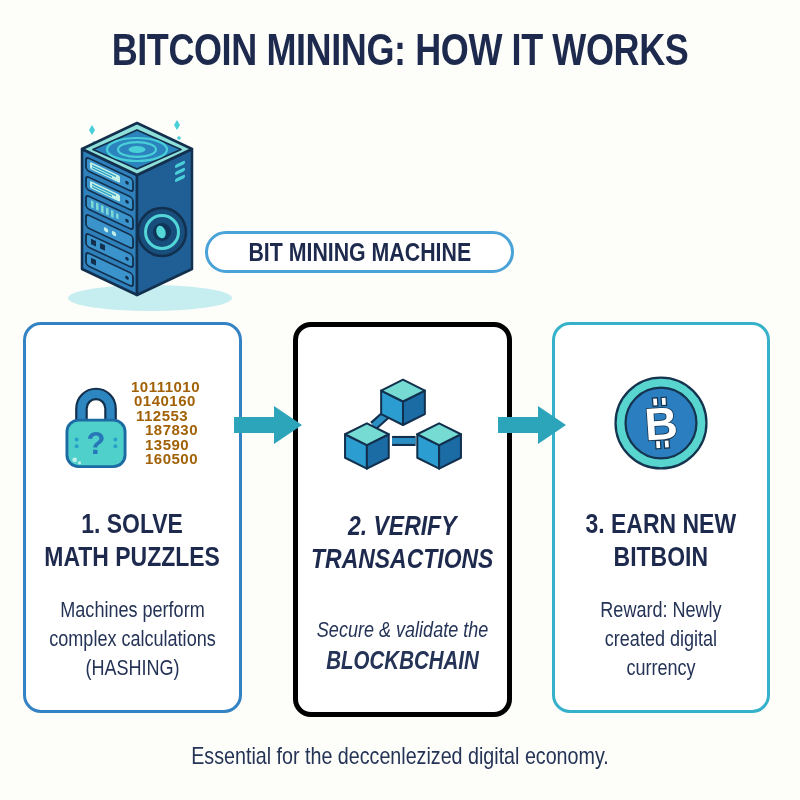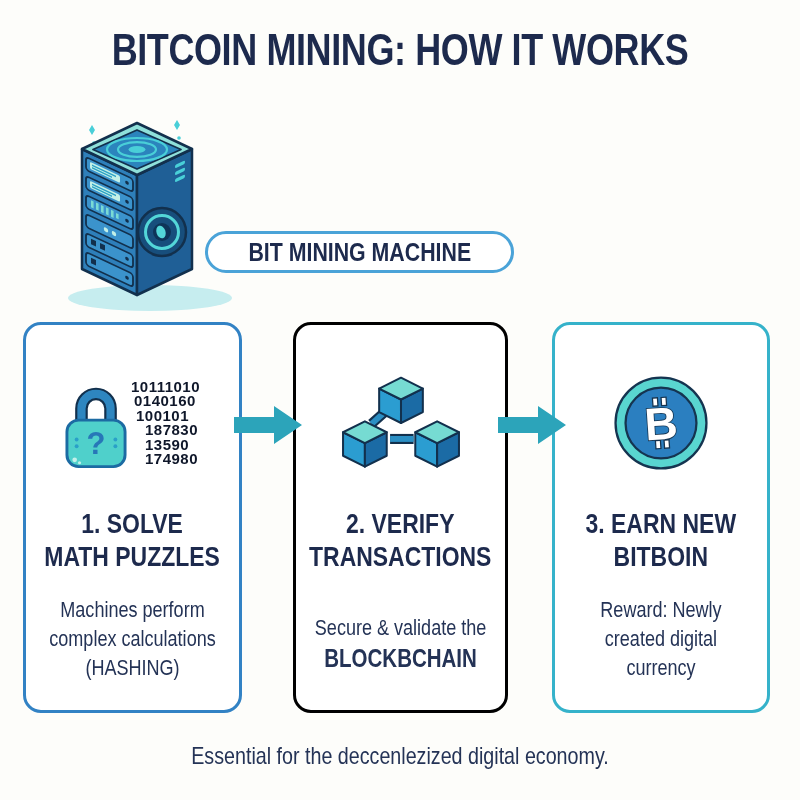--- a/index.html
+++ b/index.html
@@ -23,35 +23,35 @@
   }
   .pill-label{
     font-size:26px;font-weight:bold;color:#1d2a4d;white-space:nowrap;
     transform:scaleX(0.82);
   }
   .card{
     position:absolute;top:322px;height:385px;border-radius:18px;background:#ffffff;
     display:flex;flex-direction:column;align-items:center;z-index:1;
   }
   .card1{left:23px;width:213px;border:3px solid #3282c4;}
-  .card2{left:293px;width:209px;border:3px solid #000000;}
+  .card2{left:293px;width:209px;border:5px solid #000000;font-style:italic;}
   .card3{left:552px;width:212px;border:3px solid #35b2ca;}
   .icon-area{height:140px;margin-top:28px;display:flex;align-items:center;justify-content:center;gap:4px;}
   .step-heading{
     margin-top:14px;text-align:center;font-size:28px;font-weight:bold;
     line-height:1.18;color:#1d2a4d;white-space:nowrap;
   }
   .step-body{
     text-align:center;font-size:22px;line-height:1.32;color:#243356;white-space:nowrap;
   }
   .mt-std{margin-top:22px;}
   .mt-lg{margin-top:40px;}
   .bold-line{font-weight:bold;}
   .binary{
-    text-align:left;font-size:15px;font-weight:bold;color:#0f172a;
+    text-align:left;font-size:15px;font-weight:bold;color:#a16207;
     line-height:14.5px;letter-spacing:0.5px;
   }
   .binary div:nth-child(2){padding-left:3px;}
   .binary div:nth-child(3){padding-left:5px;}
   .binary div:nth-child(n+4){padding-left:14px;}
   .arrow{position:absolute;top:406px;width:68px;height:38px;z-index:4;}
   .arrow1{left:234px;}
   .arrow2{left:498px;}
   .footer{
     position:absolute;top:742px;left:0;width:800px;text-align:center;
@@ -160,24 +160,24 @@
           <circle cx="12" cy="73" r="2"></circle>
         <circle cx="52" cy="66" r="2"></circle>
           <circle cx="52" cy="73" r="2"></circle>
       </g>
       <circle cx="10" cy="87" r="2.4" fill="#c3f0ea"></circle>
       <circle cx="15" cy="90" r="1.6" fill="#c3f0ea"></circle>
     </svg>
     <div class="binary">
       <div>10111010</div>
       <div>0140160</div>
-      <div>100101</div>
+      <div>112553</div>
       <div>187830</div>
       <div>13590</div>
-      <div>174980</div>
+      <div>160500</div>
     </div>
   </div>
   <div class="step-heading cond">
     <div>1. SOLVE</div>
     <div>MATH PUZZLES</div>
   </div>
   <div class="step-body cond mt-std">
     <div>Machines perform</div>
     <div>complex calculations</div>
     <div>(HASHING)</div>

